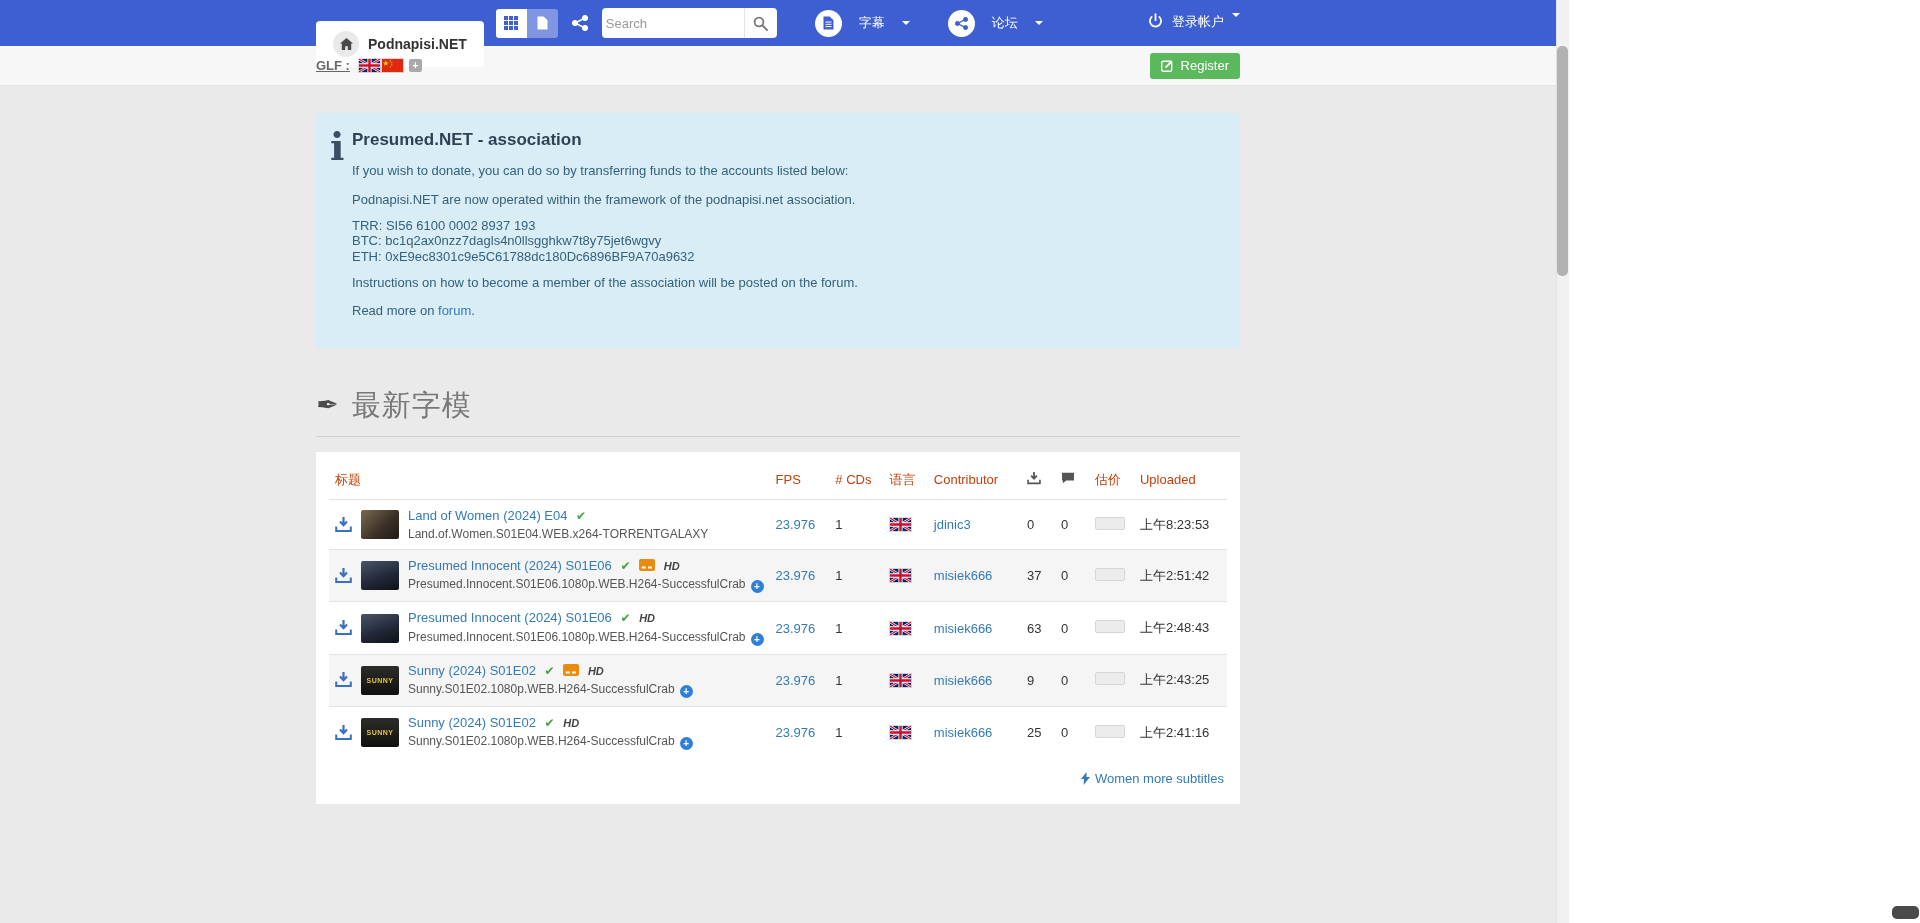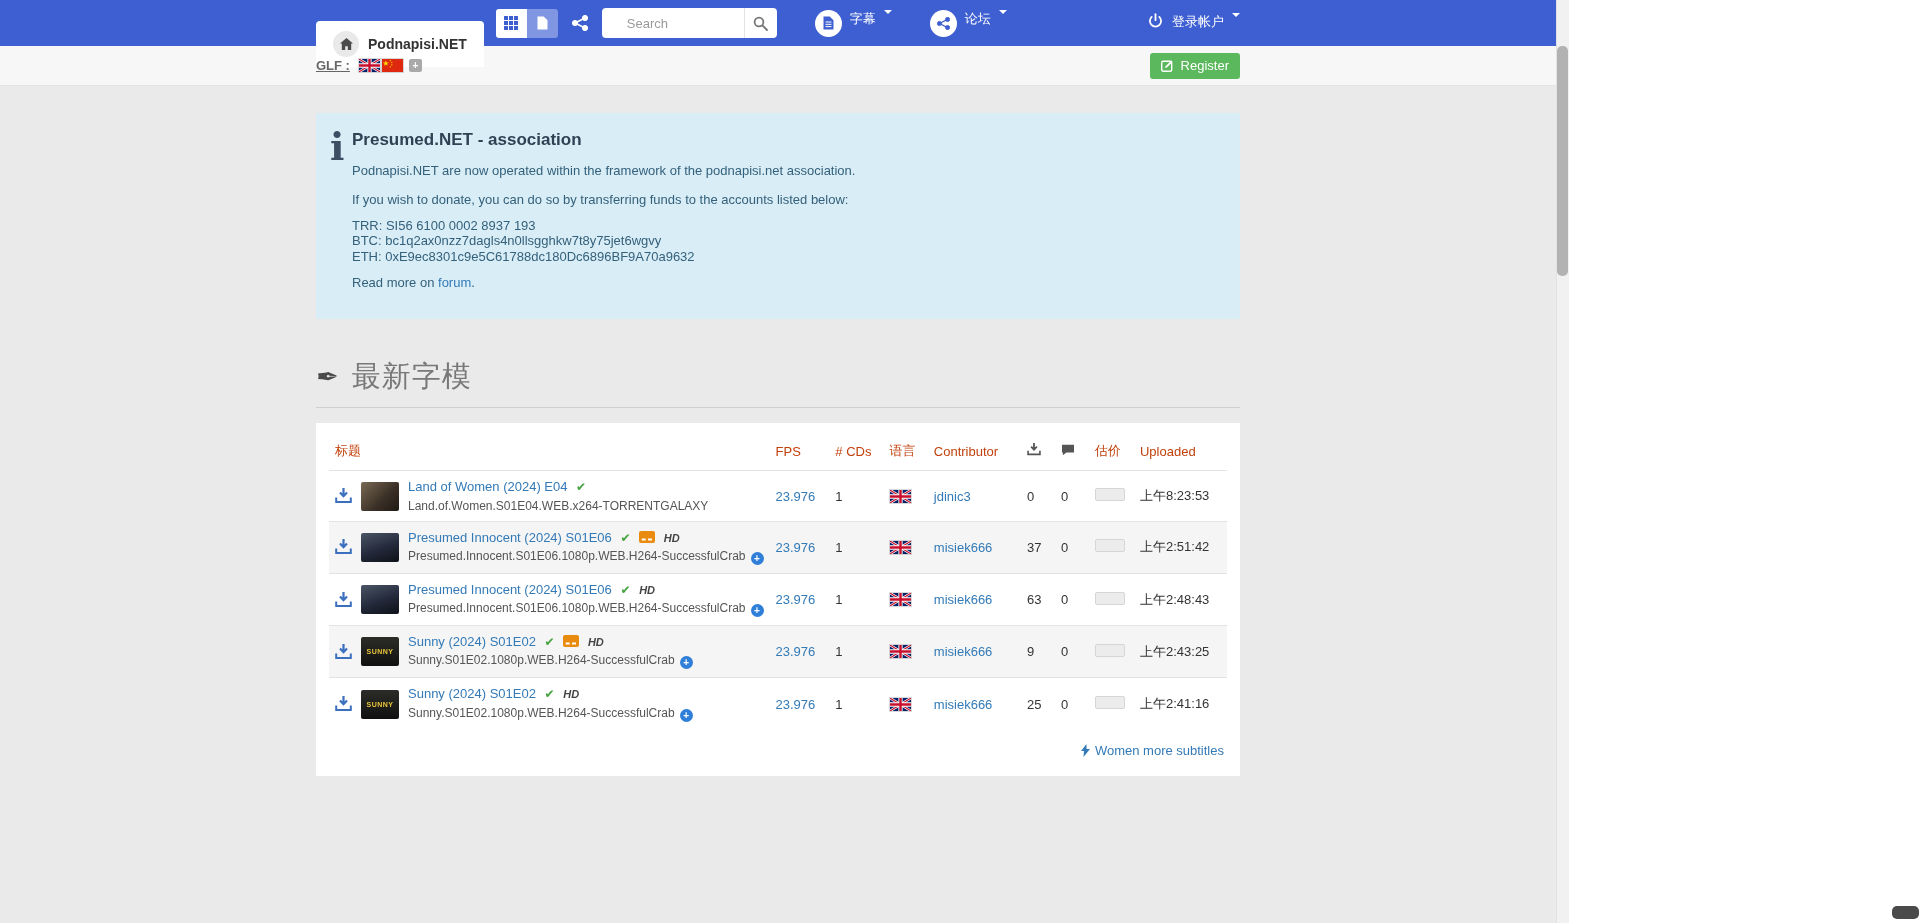--- a/index.html
+++ b/index.html
@@ -12,24 +12,24 @@
   .nav-inner { width:924px; height:100%; display:flex; align-items:center; }
   .brand-tab { display:flex; align-items:center; gap:9px; background:#fff; border-radius:4px 4px 0 0; height:46px; padding:8px 17px; cursor:pointer;margin-top:42px; }
   .brand-home { width:26px; height:26px; border-radius:50%; background:#e9e9e9; display:flex; align-items:center; justify-content:center; }
   .brand-text { font-size:14px; font-weight:bold; color:#333; }
   .view-toggle { display:flex; margin-left:12px; border-radius:3px; overflow:hidden; }
   .vt-btn { width:31px; height:29px; display:flex; align-items:center; justify-content:center; cursor:pointer; }
   .vt-movies { background:#fff; }
   .vt-subs { background:#8196e2; }
   .share-plain { margin-left:14px; display:flex; cursor:pointer; }
   .search { display:flex; margin-left:14px; height:30px; }
-  .search input { width:142px; border:none; border-radius:4px 0 0 4px; padding:0 25px; font-size:13px; color:#555; outline:none; }
+  .search input { width:142px; border:none; border-radius:4px 0 0 4px; padding:0 4px; font-size:13px; color:#555; outline:none; }
   .search input::placeholder { color:#999; }
   .search button { width:33px; background:#fff; border:none; border-left:1px solid #e3e3e3; border-radius:0 4px 4px 0; display:flex; align-items:center; justify-content:center; cursor:pointer; }
-  .nav-menu { display:flex; gap:8px; margin-left:38px; color:#fff; font-size:13px; cursor:pointer; white-space:nowrap; }
+  .nav-menu { display:flex; align-items:center; gap:17px; margin-left:38px; color:#fff; font-size:13px; cursor:pointer; white-space:nowrap; }
   .menu-badge { width:27px; height:27px; border-radius:50%; background:#fff; display:flex; align-items:center; justify-content:center; }
   .caret { width:0; height:0; border-left:4px solid transparent; border-right:4px solid transparent; border-top:4px solid #fff; }
   .login { margin-left:auto; display:flex; align-items:flex-start; gap:8px; color:#fff; font-size:13px; cursor:pointer; white-space:nowrap; }
 
   
   .subheader { height:40px; background:#f7f7f7; border-bottom:1px solid #e4e4e4; display:flex; align-items:center; padding-left:316px; }
   .sub-inner { width:924px; display:flex; align-items:center; }
   .glf-label { font-size:13px; font-weight:bold; color:#666; text-decoration:underline; cursor:pointer; }
   .glf-flags { display:flex; gap:2px; margin-left:9px; align-items:center; }
   .flag { box-shadow:0 0 0 1px rgba(0,0,0,.15); display:block; }
@@ -224,27 +224,28 @@
       </button>
     </div>
   </div>
 
   <div class="container">
 
     <div class="info-panel">
       <span class="info-icon">i</span>
       <h2 class="info-title">Presumed.NET - association</h2>
       <div class="info-text">
+        <p>If you wish to donate, you can do so by transferring funds to the accounts listed below:</p>
         <p>Podnapisi.NET are now operated within the framework of the podnapisi.net association.</p>
-        <p>If you wish to donate, you can do so by transferring funds to the accounts listed below:</p>
         <p class="accounts">
           <span>TRR: SI56 6100 0002 8937 193</span><br>
           <span>BTC: bc1q2ax0nzz7dagls4n0llsgghkw7t8y75jet6wgvy</span><br>
           <span>ETH: 0xE9ec8301c9e5C61788dc180Dc6896BF9A70a9632</span>
         </p>
+        <p>Instructions on how to become a member of the association will be posted on the forum.</p>
         <p>
           <span>Read more on</span>
           <a class="forum-link">forum</a><span>.</span>
         </p>
       </div>
     </div>
 
     <div class="section-head">
       <span class="quill-icon">✒</span>
       <span class="section-title">最新字模</span>

